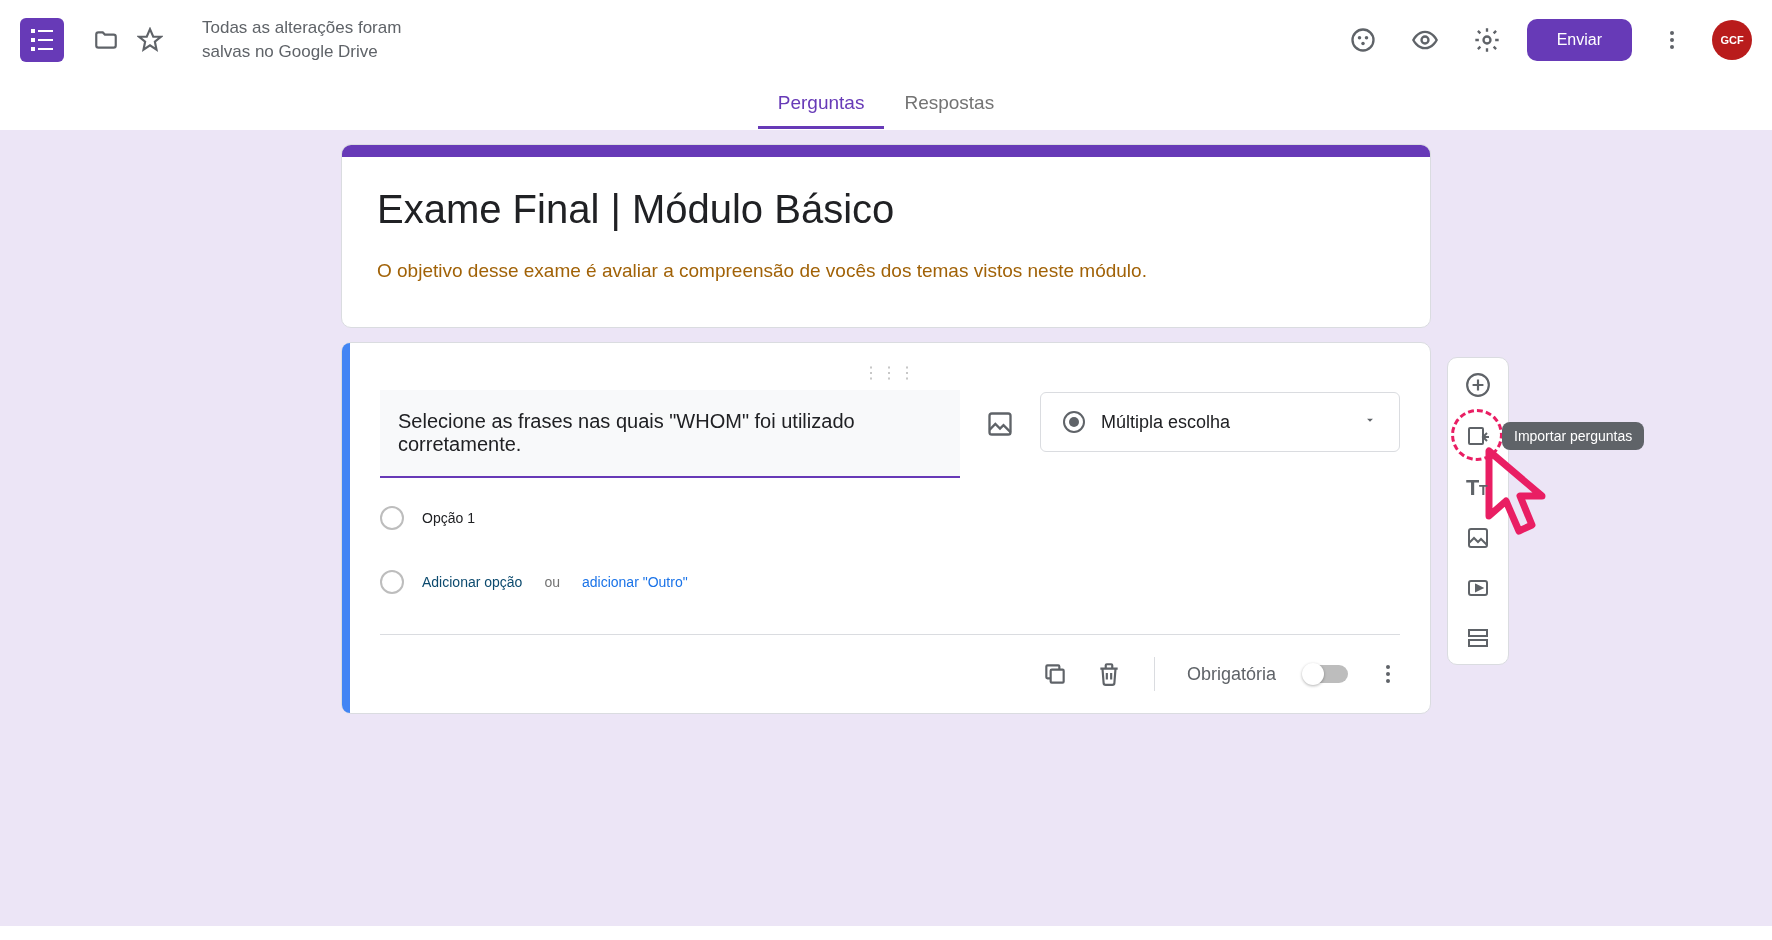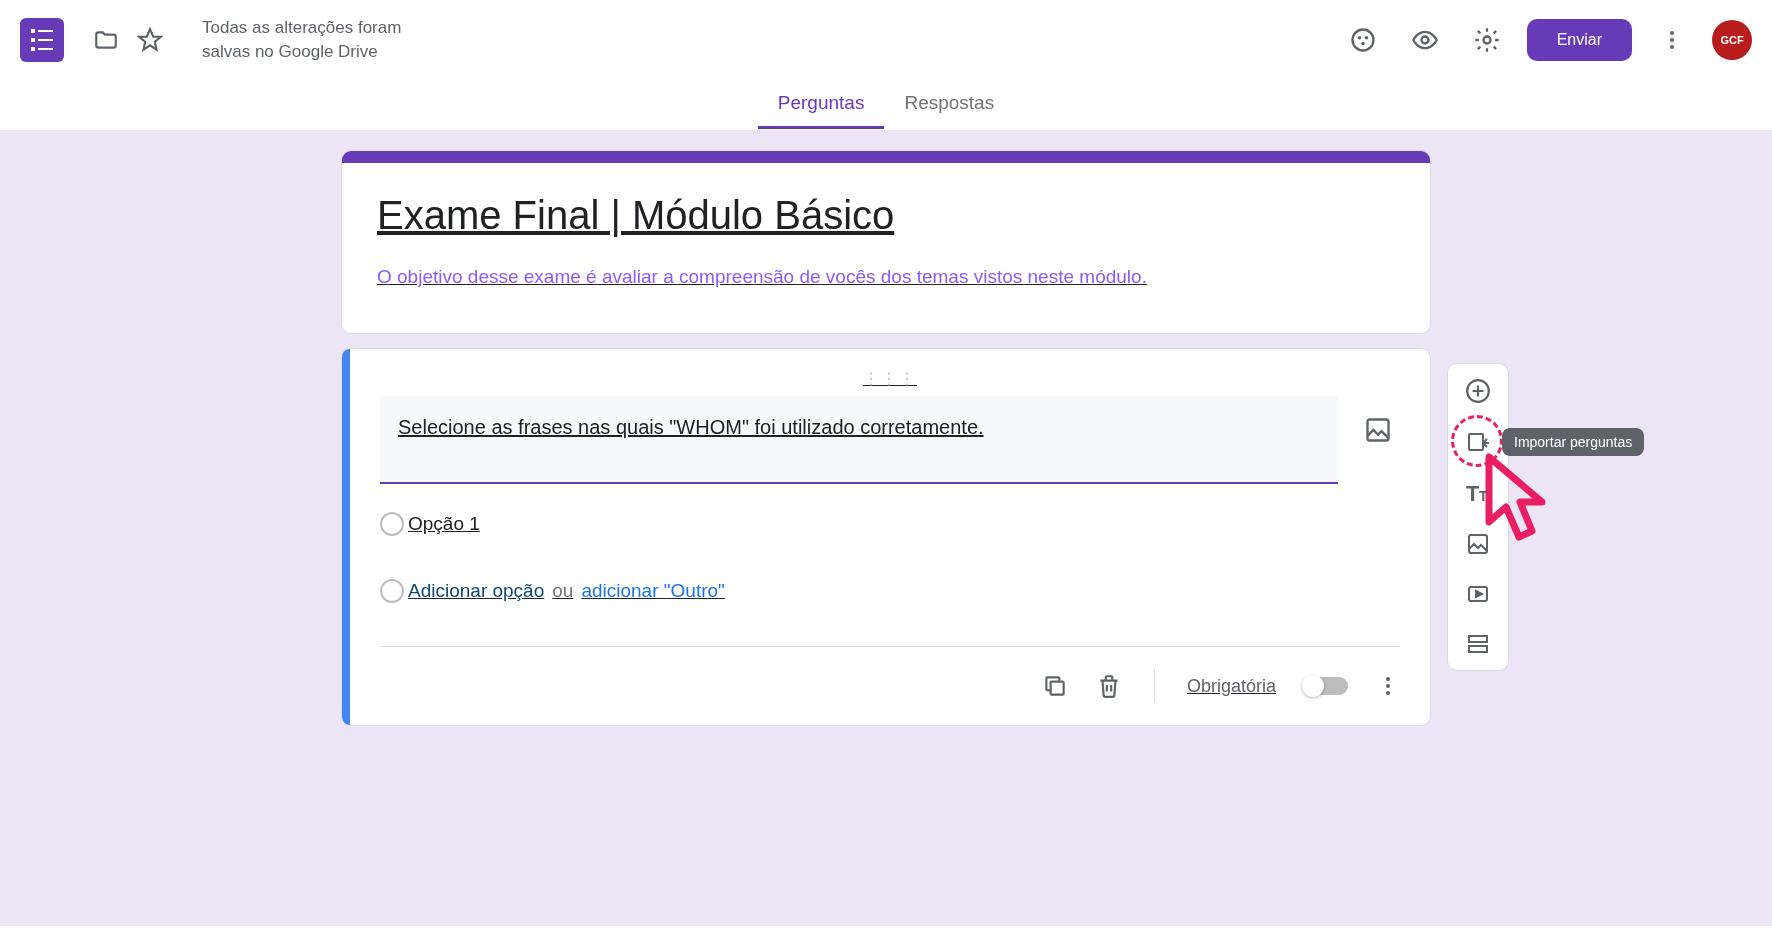--- a/index.html
+++ b/index.html
@@ -10,40 +10,40 @@
 .doc-title { font-size: 25px; color: #202124; margin-right: 18px; }
 .hdr-icon { width: 44px; height: 44px; display: flex; align-items: center; justify-content: center; color: #5f6368; cursor: pointer; border-radius: 50%; }
 .save-status { color: #5f6368; font-size: 17px; margin-left: 30px; max-width: 240px; line-height: 1.4; }
 .spacer { flex: 1; }
 .right-icons { display: flex; align-items: center; gap: 18px; }
 .send-btn { background: #673ab7; color: #fff; border: none; border-radius: 10px; padding: 12px 30px; font-size: 16px; cursor: pointer; }
 .avatar { width: 40px; height: 40px; border-radius: 50%; background: #b91c1c; display: flex; align-items: center; justify-content: center; color: #fff; font-size: 11px; font-weight: bold; }
 .tabs { display: flex; justify-content: center; border-bottom: 1px solid transparent; }
 .tab { padding: 12px 20px; font-size: 19px; cursor: pointer; color: #737373; }
 .tab.active { color: #673ab7; border-bottom: 3px solid #673ab7; font-weight: 500; }
-.canvas { background: #ece5f6; min-height: calc(100vh - 144px); padding: 20px 0 40px; text-decoration: underline; }
+.canvas { background: #ece5f6; min-height: calc(100vh - 144px); padding: 14px 0 40px; }
 .content { max-width: 1090px; margin: 0 auto; position: relative; }
 .title-card { background: #fff; border-radius: 10px; overflow: hidden; margin-bottom: 14px; border: 1px solid #dadce0; }
 .title-card .topbar { height: 12px; background: #673ab7; }
 .title-card .inner { padding: 30px 35px 45px; }
 .form-title { font-size: 40px; font-weight: 400; color: #202124; margin-bottom: 28px; }
-.form-desc { font-size: 19px; color: #8b5cf6; }
+.form-desc { font-size: 19px; color: #a16207; }
 .question-card { background: #fff; border-radius: 10px; border: 1px solid #dadce0; display: flex; position: relative; }
 .qc-leftbar { width: 8px; background: #4285f4; border-radius: 10px 0 0 10px; }
 .qc-body { flex: 1; padding: 20px 30px 22px; }
 .drag-handle { text-align: center; color: #bdbdbd; font-size: 16px; letter-spacing: 2px; margin-bottom: 8px; }
 .q-row { display: flex; gap: 18px; align-items: flex-start; margin-bottom: 28px; }
 .q-input { flex: 1; background: #f8f9fa; border: none; border-bottom: 2px solid #673ab7; padding: 20px 18px; font-size: 20px; color: #202124; resize: none; min-height: 88px; font-family: inherit; }
 .img-btn { width: 44px; height: 44px; display: flex; align-items: center; justify-content: center; color: #5f6368; cursor: pointer; margin-top: 12px; }
 .type-select { width: 360px; border: 1px solid #dadce0; border-radius: 6px; padding: 18px 22px; display: flex; align-items: center; gap: 16px; cursor: pointer; margin-top: 2px; }
 .radio-ind { width: 22px; height: 22px; border: 2px solid #5f6368; border-radius: 50%; display: flex; align-items: center; justify-content: center; }
 .radio-ind::after { content: ''; width: 10px; height: 10px; background: #5f6368; border-radius: 50%; }
 .type-label { flex: 1; font-size: 18px; }
 .dropdown-arrow { color: #5f6368; }
-.option-row { display: flex; align-items: center; gap: 4px; margin-bottom: 36px; font-size: 19px; }
+.option-row { display: flex; align-items: center; gap: 18px; margin-bottom: 36px; font-size: 14px; }
 .opt-radio { width: 24px; height: 24px; border: 2px solid #bdbdbd; border-radius: 50%; }
 .add-option-text { color: #0c4a6e; }
 .or-text { color: #737373; margin: 8px 4px; }
 .add-other { color: #1a73e8; }
 .q-footer { display: flex; align-items: center; justify-content: flex-end; gap: 28px; border-top: 1px solid #dadce0; padding-top: 22px; text-align: center; }
 .foot-divider { width: 1px; height: 34px; background: #dadce0; margin: 0 4px; }
 .required-label { font-size: 18px; color: #5f6368; }
 .toggle { width: 44px; height: 18px; background: #bdbdbd; border-radius: 10px; position: relative; cursor: pointer; }
 .toggle::after { content: ''; position: absolute; width: 22px; height: 22px; background: #fff; border-radius: 50%; top: -2px; left: -2px; box-shadow: 0 1px 3px rgba(0,0,0,0.3); }
 .foot-icon { color: #5f6368; cursor: pointer; display: flex; }
@@ -133,20 +133,29 @@
       <div class="qc-body">
         <div class="drag-handle">⋮⋮⋮</div>
         <div class="q-row">
           <textarea class="q-input" style="">Selecione as frases nas quais "WHOM" foi utilizado corretamente.</textarea>
           <div class="img-btn">
             <svg width="28" height="28" viewBox="0 0 24 24" fill="none" stroke="currentColor" stroke-width="2">
                 <rect x="3" y="3" width="18" height="18" rx="2"></rect>
                 <path d="M3 17l5-5 4 4 3-3 6 6"></path>
               </svg>
           </div>
+          <div class="type-select">
+            <div class="radio-ind"></div>
+            <div class="type-label">Múltipla escolha</div>
+            <div class="dropdown-arrow">
+              <svg width="14" height="14" viewBox="0 0 24 24" fill="currentColor">
+                  <path d="M7 10l5 5 5-5z"></path>
+                </svg>
+            </div>
+          </div>
         </div>
         <div class="option-row">
           <div class="opt-radio"></div>
           <span>Opção 1</span>
         </div>
         <div class="option-row">
           <div class="opt-radio"></div>
           <span class="add-option-text">Adicionar opção</span>
           <span class="or-text">ou</span>
           <span class="add-other">adicionar "Outro"</span>

